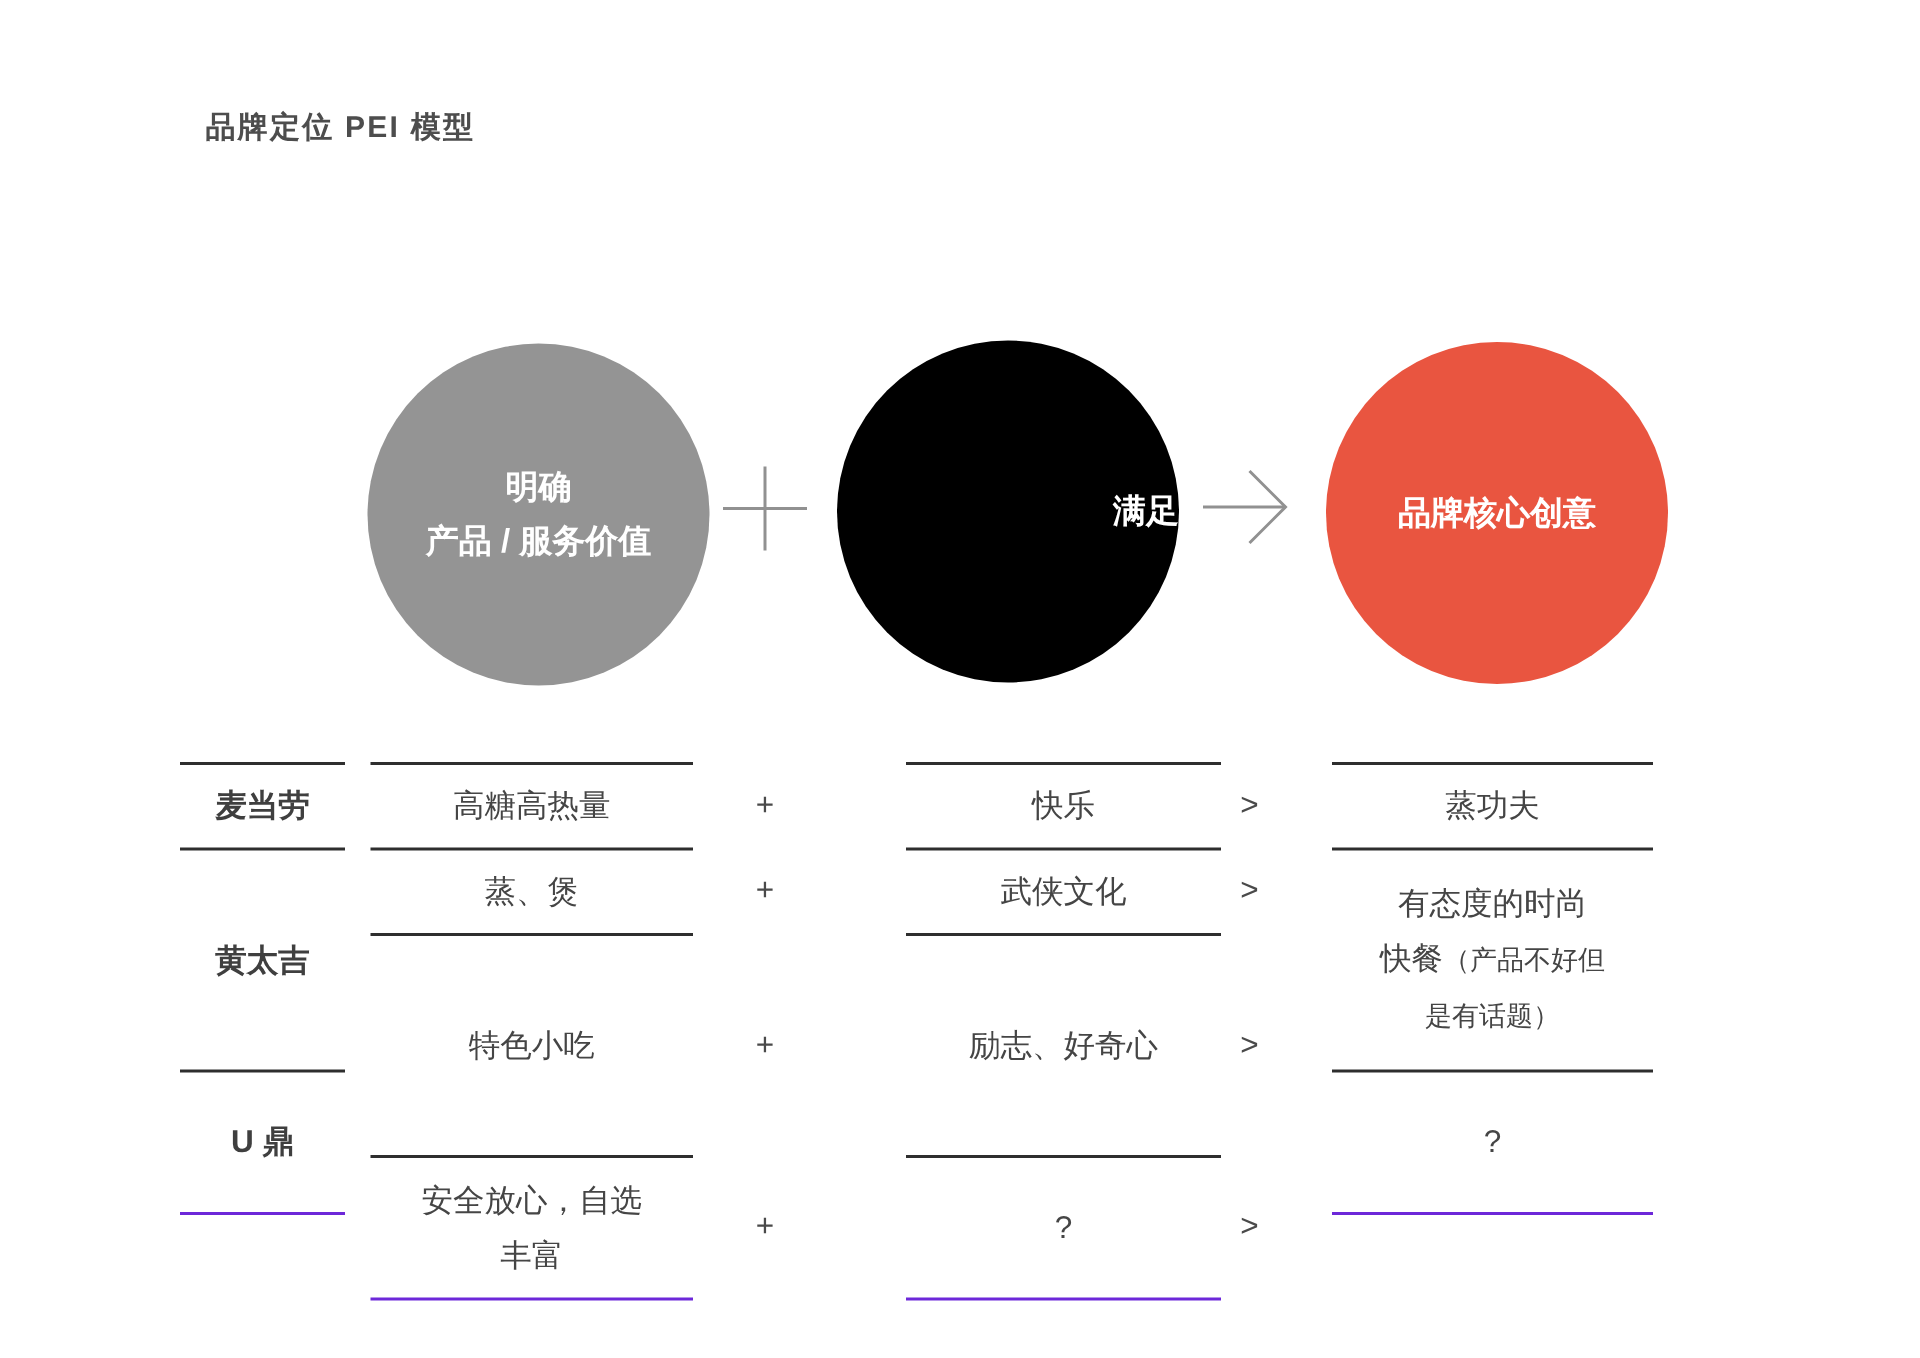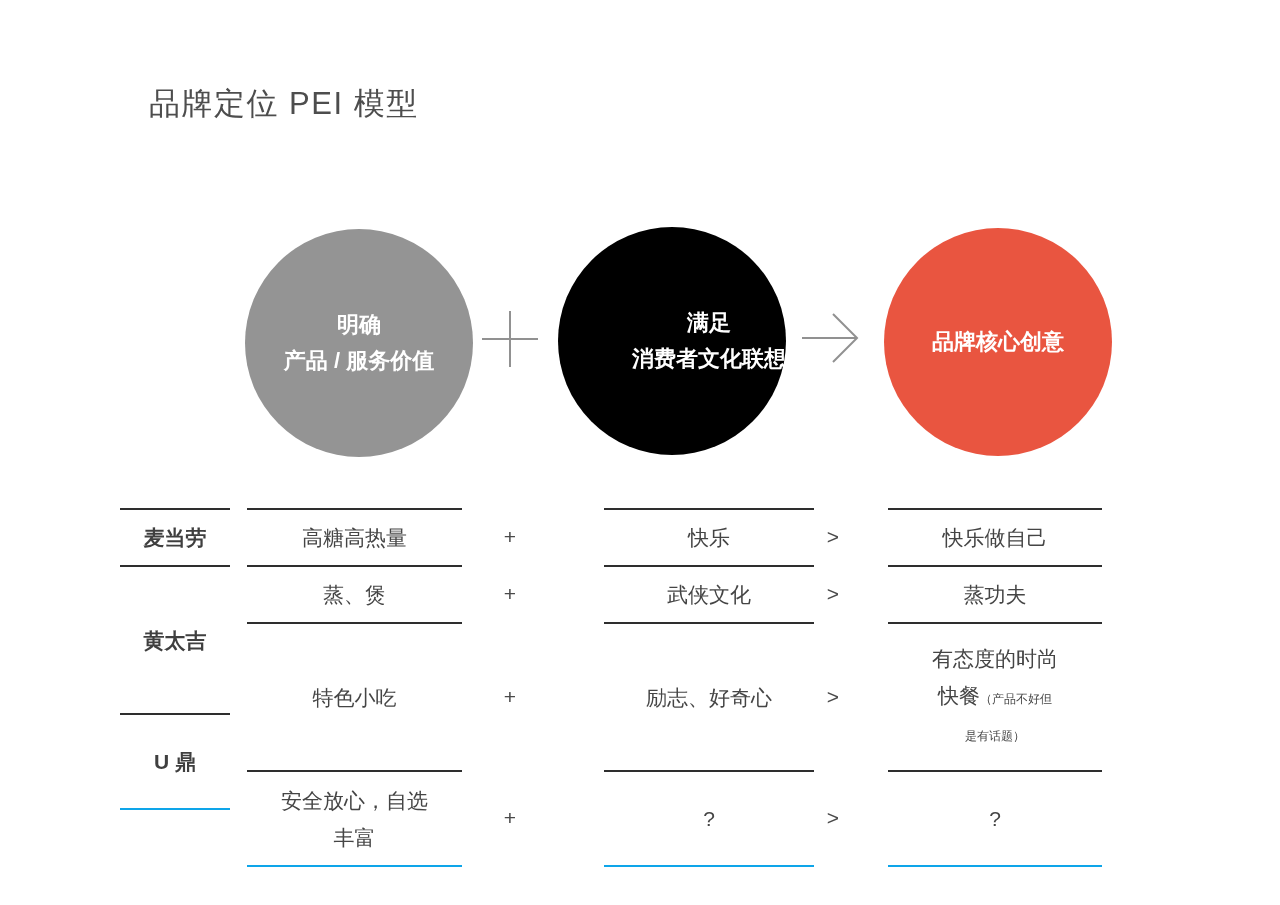--- a/index.html
+++ b/index.html
@@ -7,22 +7,22 @@
     width:1280px; height:905px;
     background:#ffffff;
     font-family:"Liberation Sans","DejaVu Sans",sans-serif;
     position:relative;
     overflow:hidden;
   }
   .canvas { position:absolute; inset:0; }
 
   
   .title {
-    position:absolute; left:137px; top:71px; margin:12px;
-    font-size:31px; font-weight:normal; color:#4d4d4d;
+    position:absolute; left:137px; top:71px; margin:0;
+    font-size:20px; font-weight:bold; color:#4d4d4d;
     letter-spacing:1.5px; white-space:nowrap;
   }
 
   
   .circle {
     position:absolute; width:228px; height:228px; border-radius:50%;
     display:flex; align-items:center; justify-content:center;
   }
   .circle.c1 { left:245px; top:229px; }
   .circle.c2 { left:558px; top:227px; }
@@ -41,21 +41,21 @@
   .plus-connector::after {
     content:""; position:absolute; top:0; bottom:0; left:27px; width:2px; background:#919191;
   }
 
   
   .arrow-connector { position:absolute; left:801px; top:311px; width:60px; height:54px; }
 
   
   .tcol {
     position:absolute; top:508px;
-    border-bottom:2px solid #0ea5e9;
+    border-bottom:2px solid #6d28d9;
   }
   .tcol.no-lines { border-bottom:none; }
   .cell {
     box-sizing:border-box;
     border-top:2px solid #2e2e2e;
     display:flex; flex-direction:column;
     align-items:center; justify-content:center;
     text-align:center;
     font-size:21px; color:#454545; line-height:37px;
     white-space:nowrap;
@@ -65,42 +65,41 @@
 
   .col-brand   { left:120px; width:110px; }
   .col-value   { left:247px; width:215px; }
   .col-culture { left:604px; width:210px; }
   .col-idea    { left:888px; width:214px; }
   .col-plus    { left:490px; width:40px; }
   .col-greater { left:813px; width:40px; }
 
   .col-brand .cell { font-weight:bold; color:#3f3f3f; }
   .sep { color:#4a4a4a; font-size:21px; }
-  .idea3 .small, .small { font-size:12px; }
+  .idea3 .small, .small { font-size:18px; }
 </style>
 </head>
 <body>
 
 <div class="canvas">
 
   <h1 class="title">品牌定位 PEI 模型</h1>
 
   <div class="circle c1" style="background: rgb(148, 148, 148);">
     <div class="circle-label">
       <span>明确</span>
       <span>产品 / 服务价值</span>
     </div>
   </div>
 
   <div class="plus-connector"></div>
 
   <div class="circle c2" style="background: #000000; justify-content: flex-end;">
     <div class="circle-label">
       <span>满足</span>
-      <span>消费者文化联想</span>
     </div>
   </div>
 
   <div class="arrow-connector">
     <svg width="60" height="54" viewBox="0 0 60 54">
       <line x1="1" y1="27" x2="56" y2="27" stroke="#919191" stroke-width="2" fill="none"></line>
       <polyline points="32,3 56,27 32,51" stroke="#919191" stroke-width="2" fill="none"></polyline>
     </svg>
   </div>
 
@@ -177,23 +176,20 @@
     </div>
     <div class="cell h3 sep">
       <span>&gt;</span>
     </div>
     <div class="cell h4 sep">
       <span>&gt;</span>
     </div>
   </div>
 
   <div class="tcol col-idea">
-    <div class="cell h1">
-      <span>快乐做自己</span>
-    </div>
     <div class="cell h2">
       <span>蒸功夫</span>
     </div>
     <div class="cell h3 idea3">
       <span>有态度的时尚</span>
       <span><span>快餐</span><span class="small">（产品不好但</span></span>
       <span class="small">是有话题）</span>
     </div>
     <div class="cell h4">
       <span>?</span>

